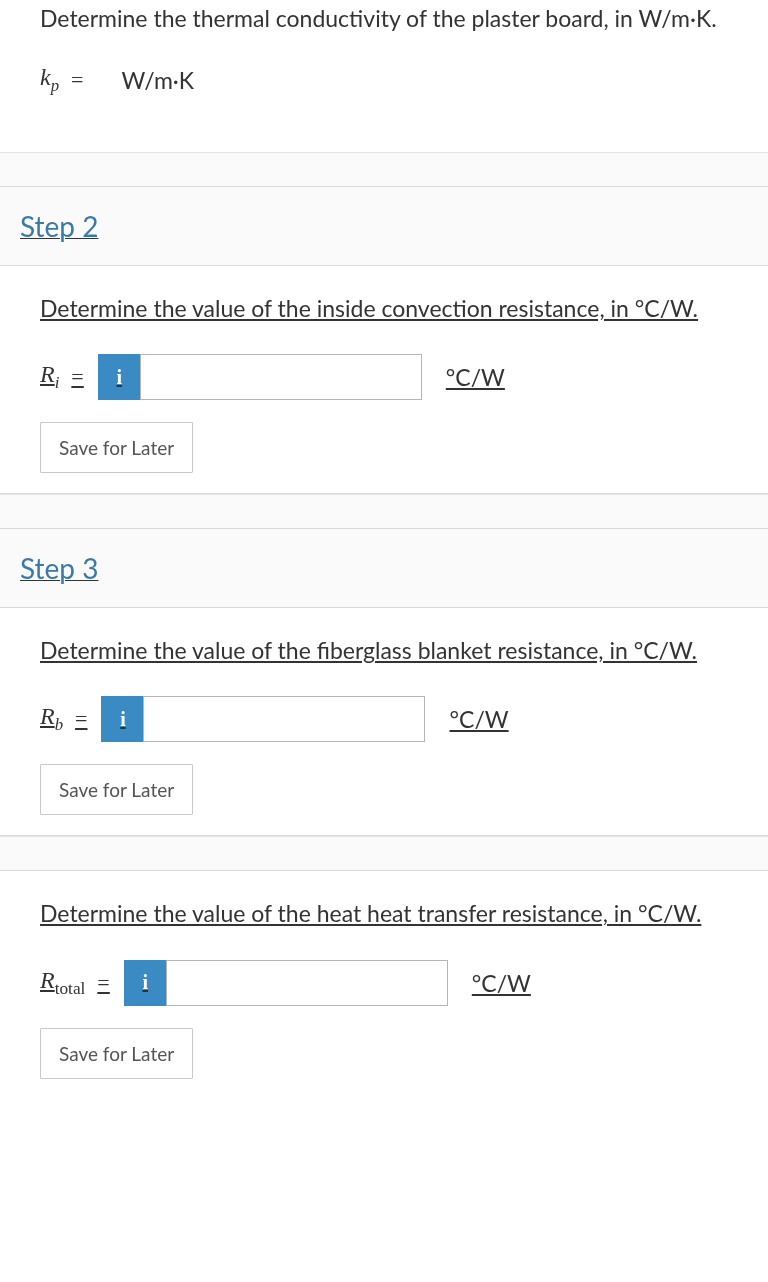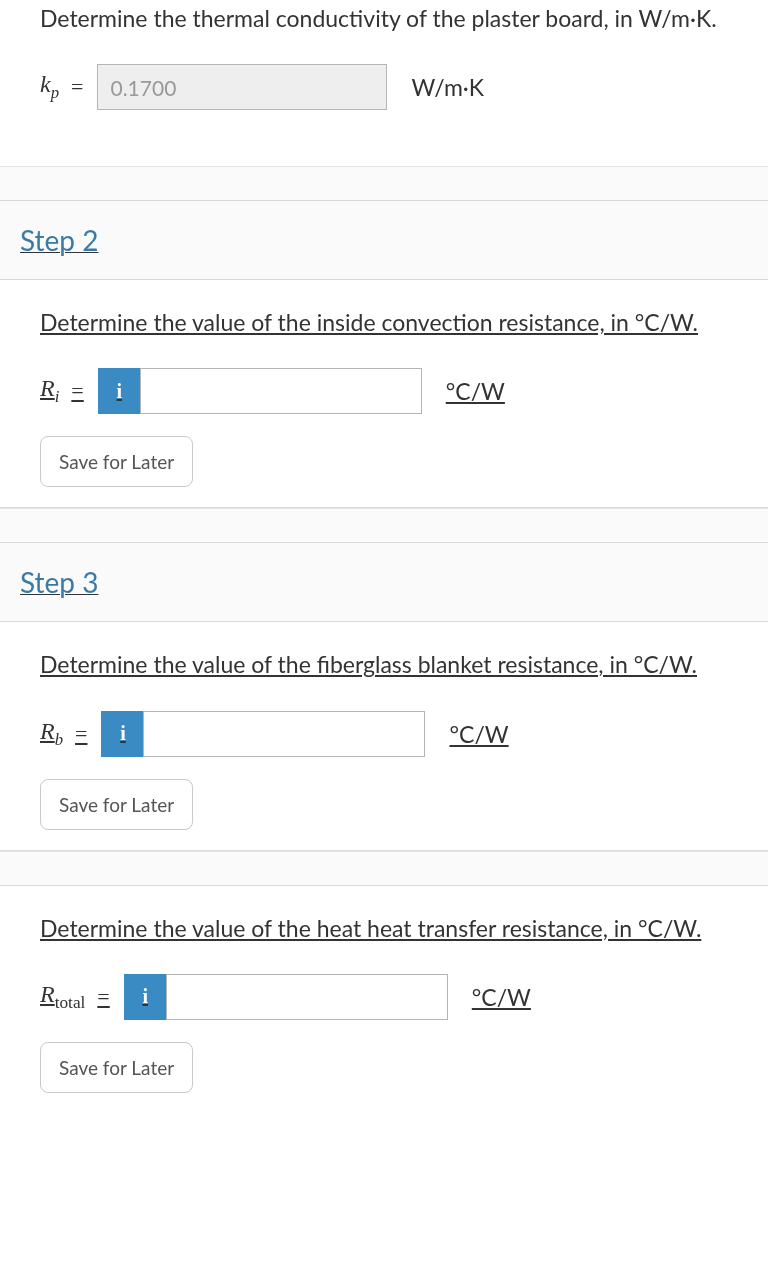--- a/index.html
+++ b/index.html
@@ -103,21 +103,21 @@
     color: #333;
     margin-left: 24px;
   }
   .save-btn {
     display: inline-block;
     border: 1px solid #c9c9c9;
     background: #fff;
     padding: 13px 18px;
     font-size: 19px;
     color: #555;
-    border-radius: 8px;
+    border-radius: 1px;
     cursor: pointer;
     font-family: inherit;
   }
   .spacer {
     height: 34px;
     background: #fafafa;
     border-top: 1px solid #e5e5e5;
   }
   .first-content {
     padding: 0 40px 34px 40px;
@@ -131,21 +131,20 @@
   }
 </style>
 </head>
 <body>
 
 <div class="first-content">
   <div class="first-prompt">Determine the thermal conductivity of the plaster board, in W/m·K.</div>
   <div class="answer-row">
     <span class="var-label">k<sub>p</sub></span>
     <span class="equals">=</span>
-    <input class="answer-input standalone" type="text" readonly="" value="0.1700" style="">
     <span class="unit-label">W/m·K</span>
   </div>
 </div>
 
 <div class="spacer"></div>
 
 <div class="section">
   <div class="step-header">
     <span class="step-title">Step 2</span>
   </div>

